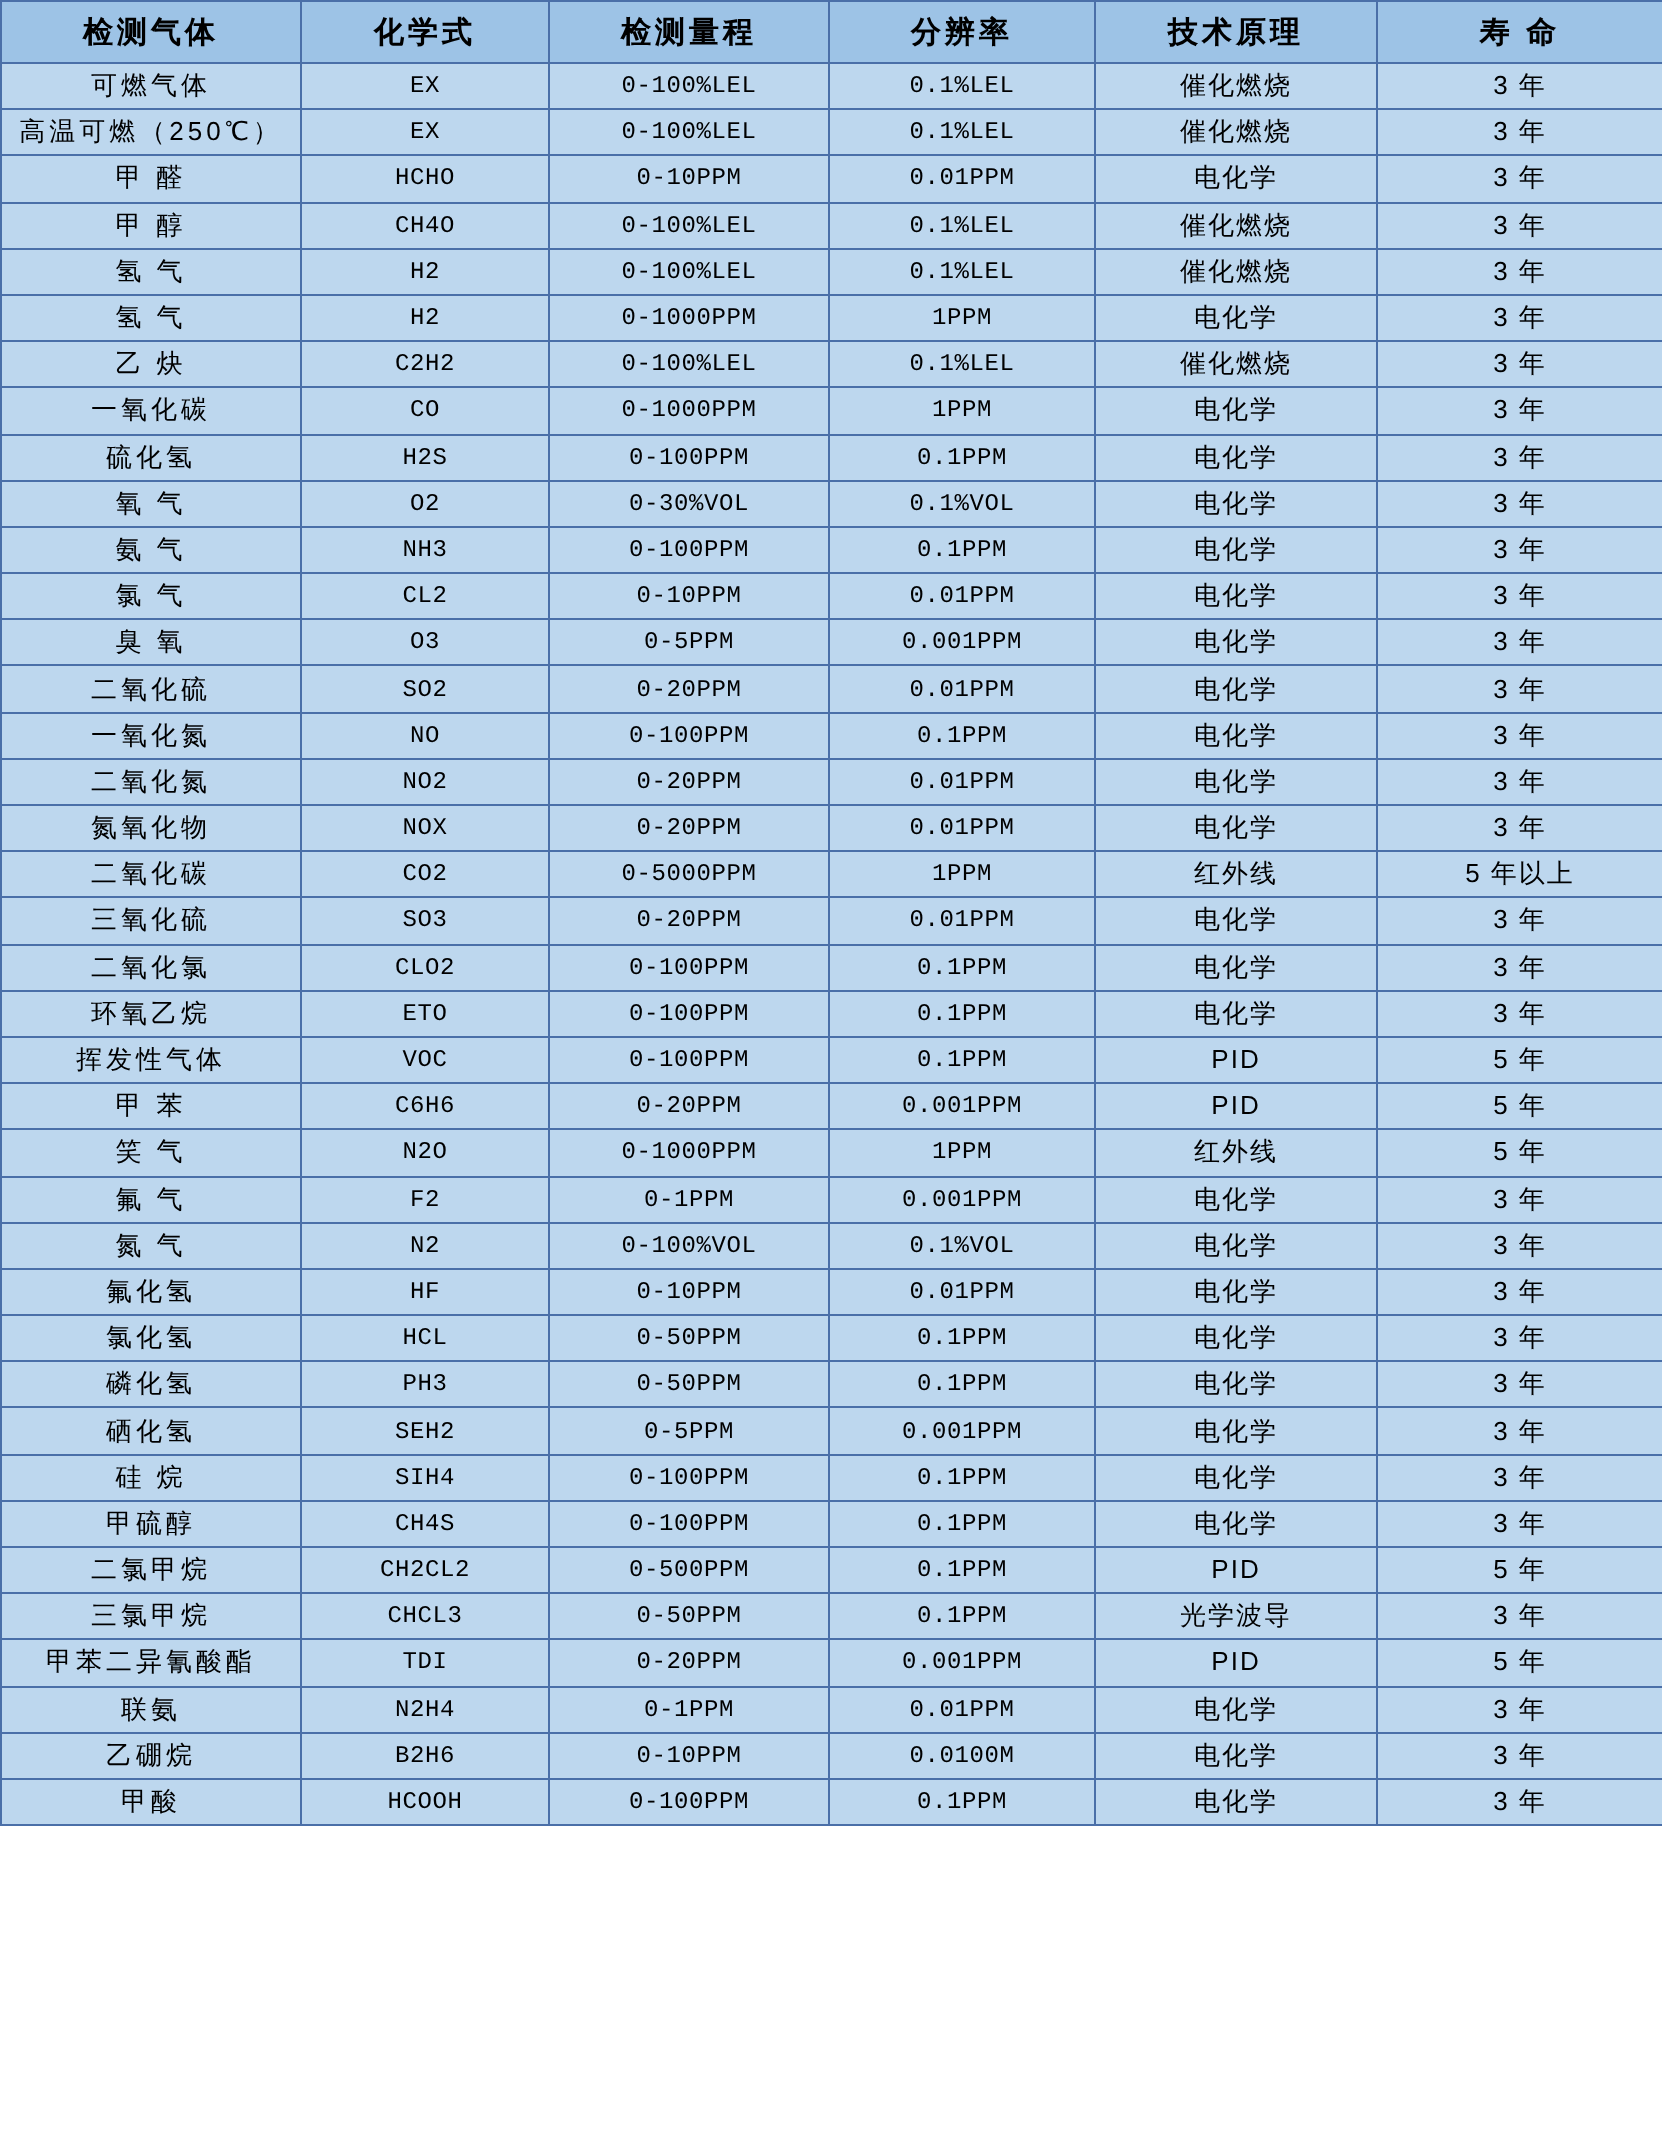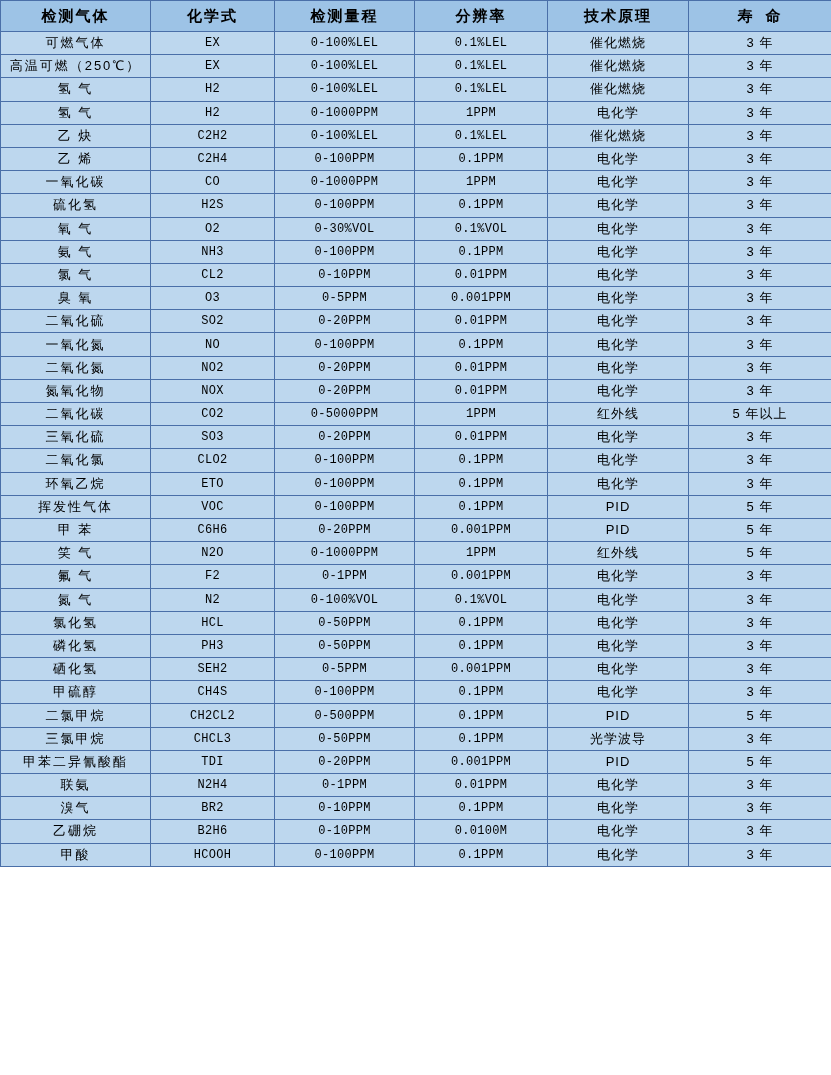--- a/index.html
+++ b/index.html
@@ -37,21 +37,20 @@
     color: #000000;
     white-space: nowrap;
     overflow: hidden;
   }
   table.gas-table thead th {
     background: #9dc3e6;
     height: 28px;
     font-size: 15px;
     font-weight: bold;
     letter-spacing: 2px;
-    font-family: Liberation Mono, monospace;
   }
   table.gas-table tbody td {
     background: #bdd7ee;
     height: 20.2px;
     font-size: 13px;
     line-height: 20px;
     font-weight: normal;
   }
   table.gas-table tbody td.name {
     letter-spacing: 2px;
@@ -102,20 +101,36 @@
         </tr>
         <tr>
           <td class="name">高温可燃（250℃）</td>
           <td class="formula">EX</td>
           <td class="range">0-100%LEL</td>
           <td class="resolution">0.1%LEL</td>
           <td class="principle">催化燃烧</td>
           <td class="life">3 年</td>
         </tr>
         <tr>
+          <td class="name">甲 醛</td>
+          <td class="formula">HCHO</td>
+          <td class="range">0-10PPM</td>
+          <td class="resolution">0.01PPM</td>
+          <td class="principle">电化学</td>
+          <td class="life">3 年</td>
+        </tr>
+        <tr>
+          <td class="name">甲 醇</td>
+          <td class="formula">CH4O</td>
+          <td class="range">0-100%LEL</td>
+          <td class="resolution">0.1%LEL</td>
+          <td class="principle">催化燃烧</td>
+          <td class="life">3 年</td>
+        </tr>
+        <tr>
           <td class="name">氢 气</td>
           <td class="formula">H2</td>
           <td class="range">0-100%LEL</td>
           <td class="resolution">0.1%LEL</td>
           <td class="principle">催化燃烧</td>
           <td class="life">3 年</td>
         </tr>
         <tr>
           <td class="name">氢 气</td>
           <td class="formula">H2</td>
@@ -123,28 +138,20 @@
           <td class="resolution">1PPM</td>
           <td class="principle">电化学</td>
           <td class="life">3 年</td>
         </tr>
         <tr>
           <td class="name">乙 炔</td>
           <td class="formula">C2H2</td>
           <td class="range">0-100%LEL</td>
           <td class="resolution">0.1%LEL</td>
           <td class="principle">催化燃烧</td>
-          <td class="life">3 年</td>
-        </tr>
-        <tr>
-          <td class="name">乙 烯</td>
-          <td class="formula">C2H4</td>
-          <td class="range">0-100PPM</td>
-          <td class="resolution">0.1PPM</td>
-          <td class="principle">电化学</td>
           <td class="life">3 年</td>
         </tr>
         <tr>
           <td class="name">一氧化碳</td>
           <td class="formula">CO</td>
           <td class="range">0-1000PPM</td>
           <td class="resolution">1PPM</td>
           <td class="principle">电化学</td>
           <td class="life">3 年</td>
         </tr>
@@ -286,20 +293,28 @@
         </tr>
         <tr>
           <td class="name">氮 气</td>
           <td class="formula">N2</td>
           <td class="range">0-100%VOL</td>
           <td class="resolution">0.1%VOL</td>
           <td class="principle">电化学</td>
           <td class="life">3 年</td>
         </tr>
         <tr>
+          <td class="name">氟化氢</td>
+          <td class="formula">HF</td>
+          <td class="range">0-10PPM</td>
+          <td class="resolution">0.01PPM</td>
+          <td class="principle">电化学</td>
+          <td class="life">3 年</td>
+        </tr>
+        <tr>
           <td class="name">氯化氢</td>
           <td class="formula">HCL</td>
           <td class="range">0-50PPM</td>
           <td class="resolution">0.1PPM</td>
           <td class="principle">电化学</td>
           <td class="life">3 年</td>
         </tr>
         <tr>
           <td class="name">磷化氢</td>
           <td class="formula">PH3</td>
@@ -310,20 +325,28 @@
         </tr>
         <tr>
           <td class="name">硒化氢</td>
           <td class="formula">SEH2</td>
           <td class="range">0-5PPM</td>
           <td class="resolution">0.001PPM</td>
           <td class="principle">电化学</td>
           <td class="life">3 年</td>
         </tr>
         <tr>
+          <td class="name">硅 烷</td>
+          <td class="formula">SIH4</td>
+          <td class="range">0-100PPM</td>
+          <td class="resolution">0.1PPM</td>
+          <td class="principle">电化学</td>
+          <td class="life">3 年</td>
+        </tr>
+        <tr>
           <td class="name">甲硫醇</td>
           <td class="formula">CH4S</td>
           <td class="range">0-100PPM</td>
           <td class="resolution">0.1PPM</td>
           <td class="principle">电化学</td>
           <td class="life">3 年</td>
         </tr>
         <tr>
           <td class="name">二氯甲烷</td>
           <td class="formula">CH2CL2</td>
@@ -346,28 +369,20 @@
           <td class="range">0-20PPM</td>
           <td class="resolution">0.001PPM</td>
           <td class="principle">PID</td>
           <td class="life">5 年</td>
         </tr>
         <tr>
           <td class="name">联氨</td>
           <td class="formula">N2H4</td>
           <td class="range">0-1PPM</td>
           <td class="resolution">0.01PPM</td>
-          <td class="principle">电化学</td>
-          <td class="life">3 年</td>
-        </tr>
-        <tr>
-          <td class="name">溴气</td>
-          <td class="formula">BR2</td>
-          <td class="range">0-10PPM</td>
-          <td class="resolution">0.1PPM</td>
           <td class="principle">电化学</td>
           <td class="life">3 年</td>
         </tr>
         <tr>
           <td class="name">乙硼烷</td>
           <td class="formula">B2H6</td>
           <td class="range">0-10PPM</td>
           <td class="resolution">0.0100M</td>
           <td class="principle">电化学</td>
           <td class="life">3 年</td>

